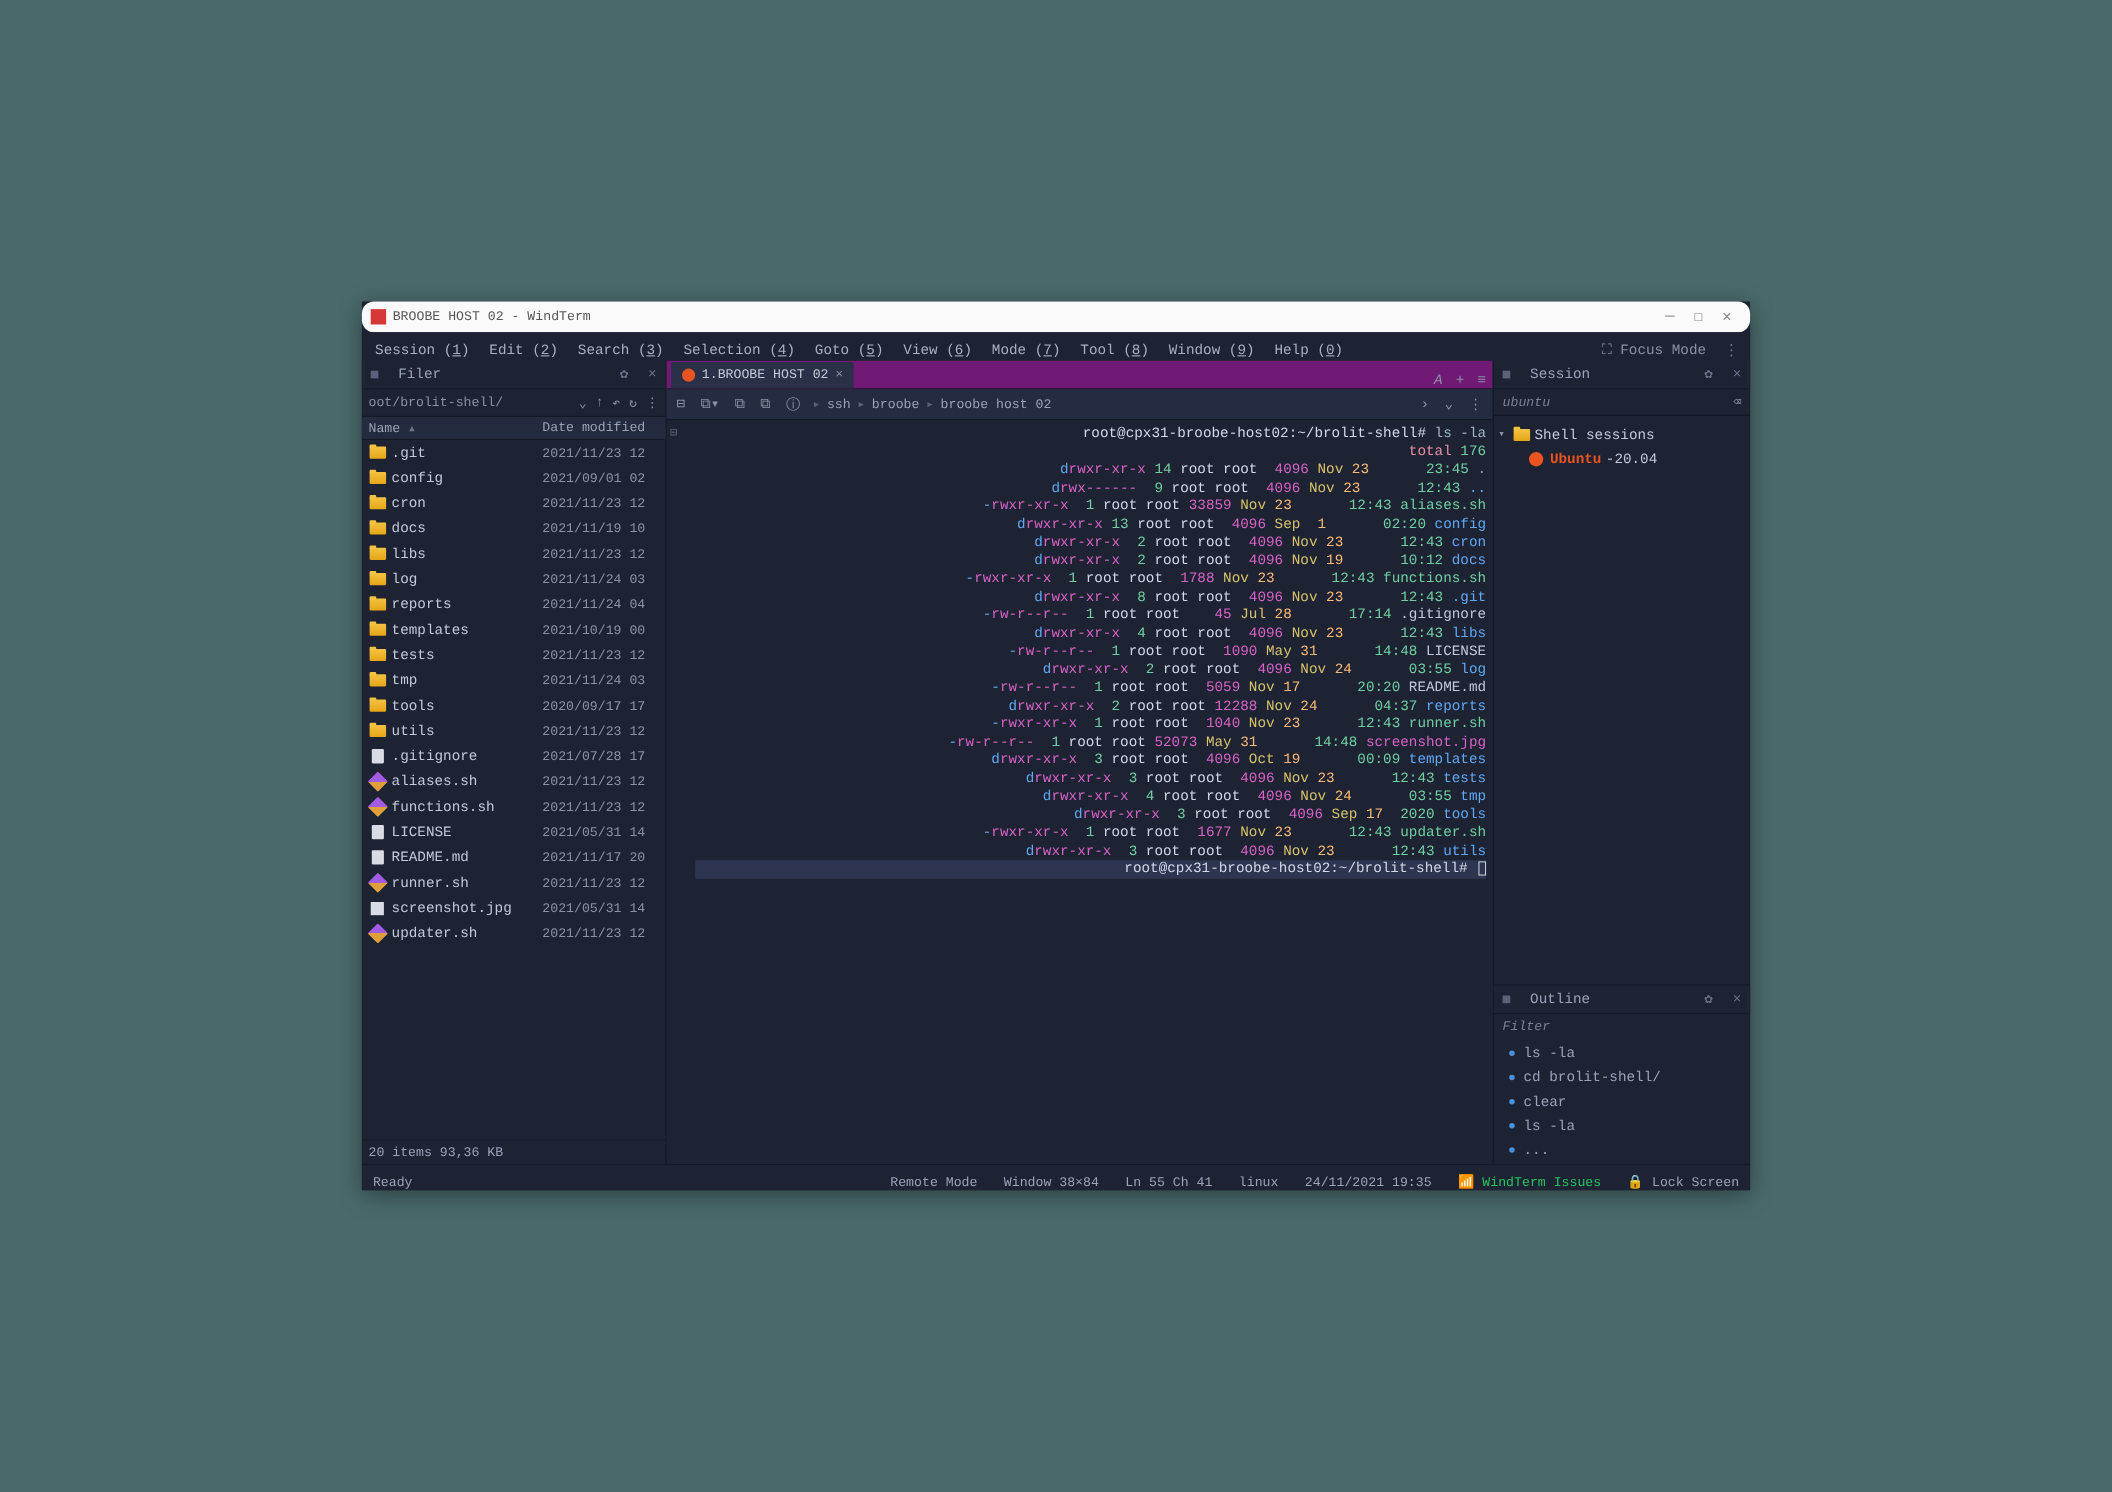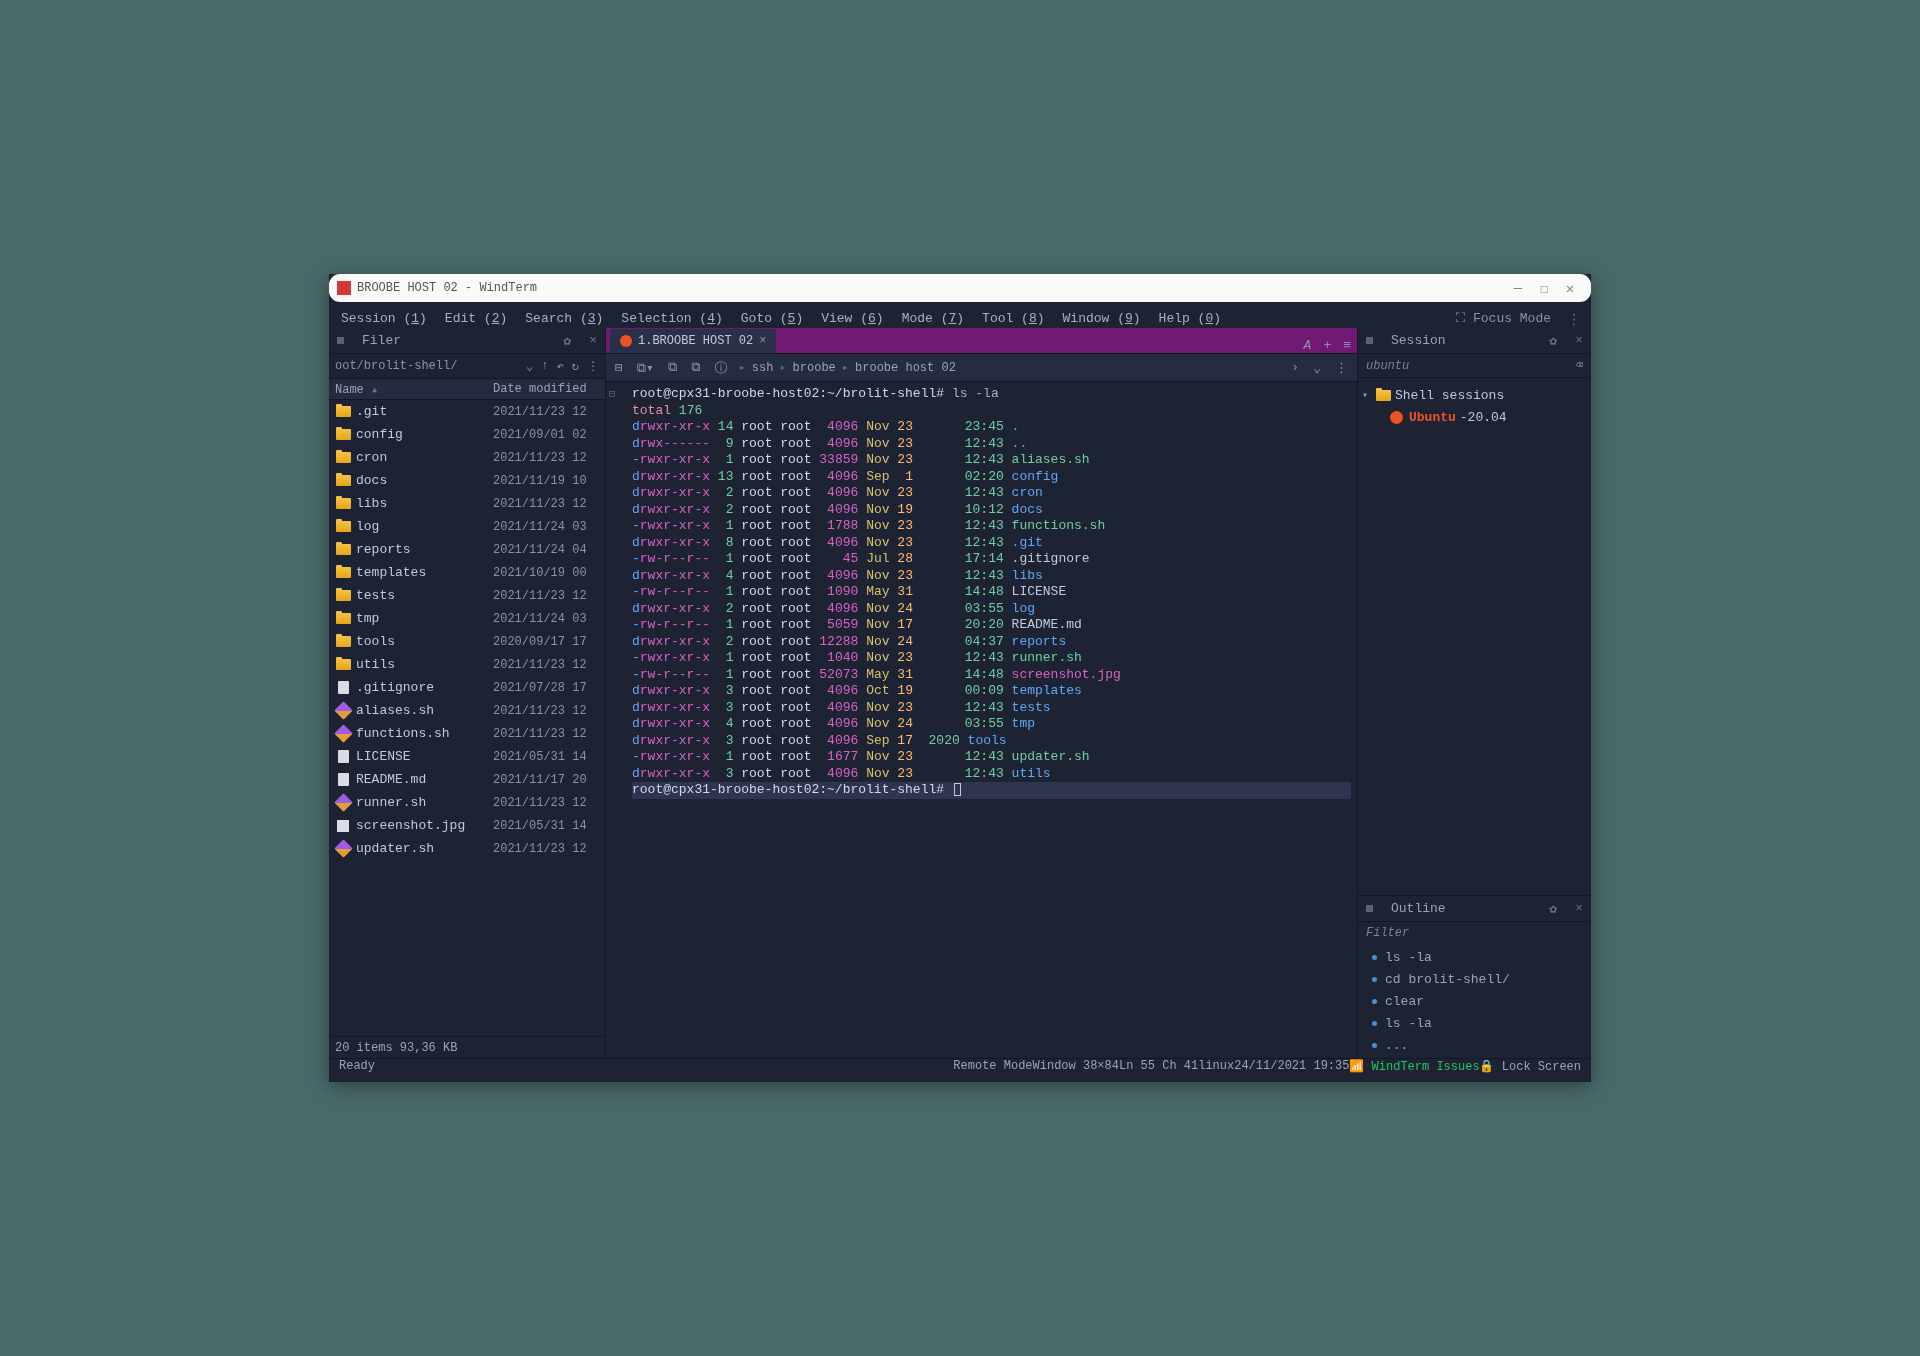--- a/index.html
+++ b/index.html
@@ -45,21 +45,21 @@
 .tab .x { color:#8a92a5; }
 .tabs .spacer { flex:1; }
 .tabs .rctl { padding:0 6px; color:#8a92a5; font-style:italic; font-size:13px; }
 .toolbar { height:28px; display:flex; align-items:center; background:#252b40; padding:0 6px; gap:8px; border-bottom:1px solid #141825; }
 .toolbar .tbtn { color:#8a92a5; padding:0 3px; font-size:13px; }
 .toolbar .crumbs { display:flex; align-items:center; gap:6px; color:#9aa3b8; font-size:12px; }
 .toolbar .crumbs .sep { color:#5a6178; }
 .toolbar .spacer { flex:1; }
 .term { flex:1; background:#1e2333; padding:4px 6px 4px 26px; position:relative; font-size:13px; line-height:16.5px; overflow:hidden; }
 .term .gut { position:absolute; left:3px; top:4px; color:#5a6178; font-size:11px; }
-.ln { white-space:pre; color:#c2c9da; }
+.ln { white-space:pre; color:#c2c9da;text-align:right; }
 .c-prompt { color:#d1d8e8; }
 .c-cmd { color:#9fb4c4; }
 .c-tot { color:#e98fa5; }
 .c-num { color:#6fcfa0; }
 .c-perm-d { color:#5fa8f6; }
 .c-perm-rwx { color:#d862c6; }
 .c-links { color:#6fcfa0; }
 .c-own { color:#d1d8e8; }
 .c-size { color:#d862c6; }
 .c-mon { color:#d6c26a; }
@@ -83,21 +83,21 @@
 .tree .ub { width:13px; height:13px; border-radius:50%; background:#e95420; display:inline-block; margin-right:2px; }
 .tree .ub-label { color:#e95420; font-weight:bold; }
 .tree .ub-suffix { color:#c2c9da; }
 .tree .indent1 { padding-left:14px; }
 .outline { border-top:1px solid #141825; display:flex; flex-direction:column; }
 .outline .filt { padding:4px 8px; color:#7a8299; font-style:italic; font-size:12px; }
 .outline .olist { padding:2px 0; }
 .outline .orow { display:flex; align-items:center; height:22px; padding-left:14px; gap:8px; color:#9aa3b8; font-size:13px; }
 .outline .bullet { width:5px; height:5px; border-radius:50%; background:#4a90d9; }
 
-.status { height:24px; background:#1e2333; border-top:1px solid #141825; display:flex; align-items:flex-start; padding:0 10px; color:#9aa3b8; font-size:12px; }
+.status { height:24px; background:#1e2333; border-top:1px solid #141825; display:flex; align-items:flex-end; padding:0 10px; color:#9aa3b8; font-size:12px; gap:24px; }
 .status .spacer { flex:1; }
 .status .wt { color:#22c55e; }
 .status .lock { color:#e6b94a; }
 </style>
 </head>
 <body>
 
 <div class="window">
   <div class="titlebar">
     <span class="logo"></span>

